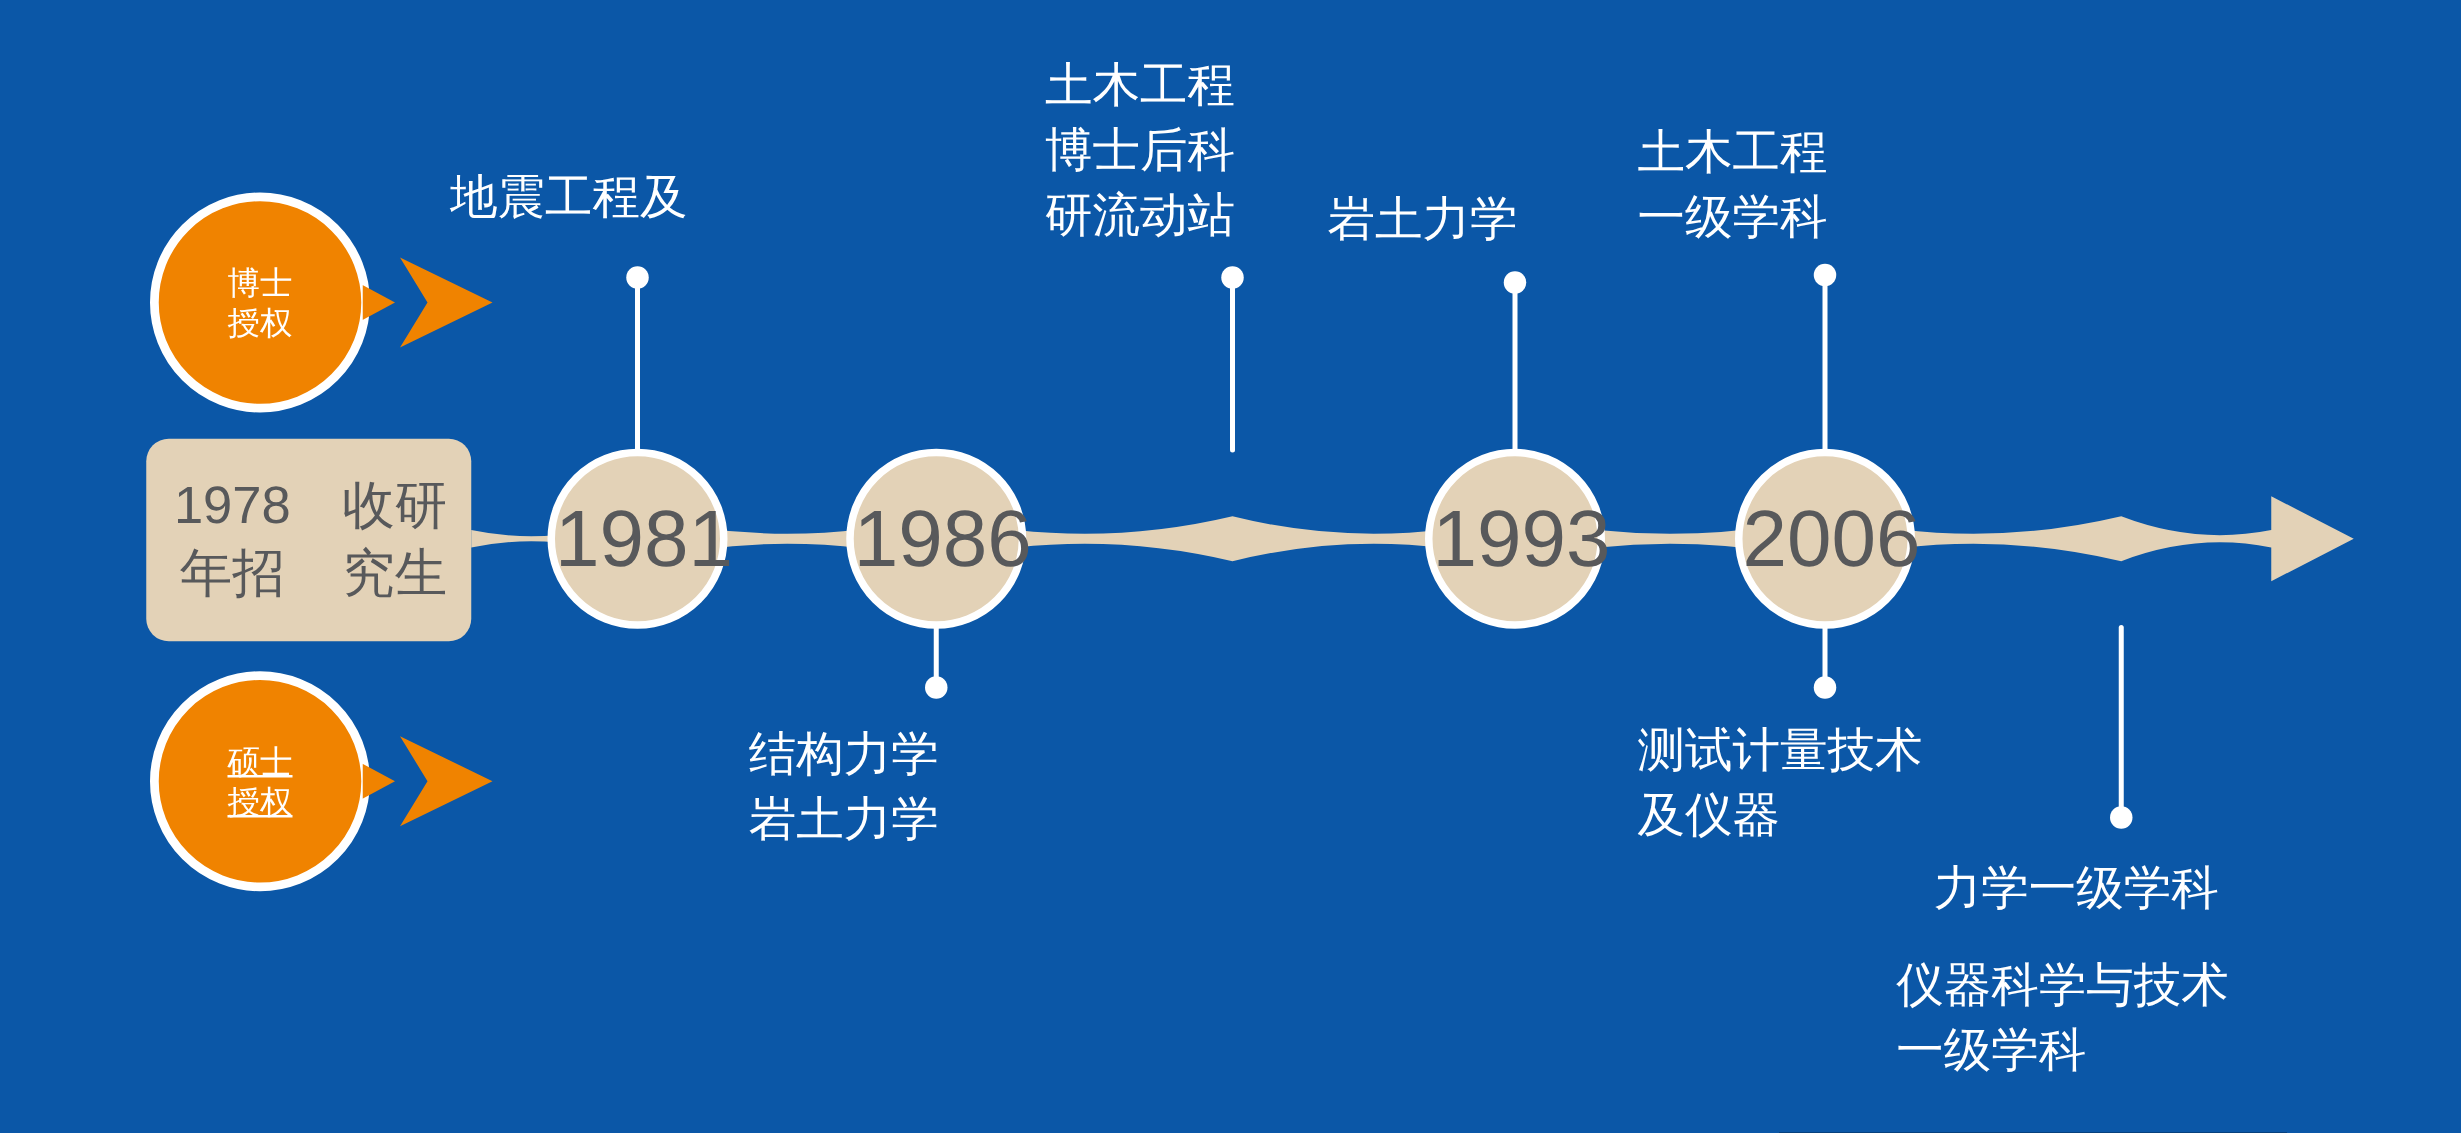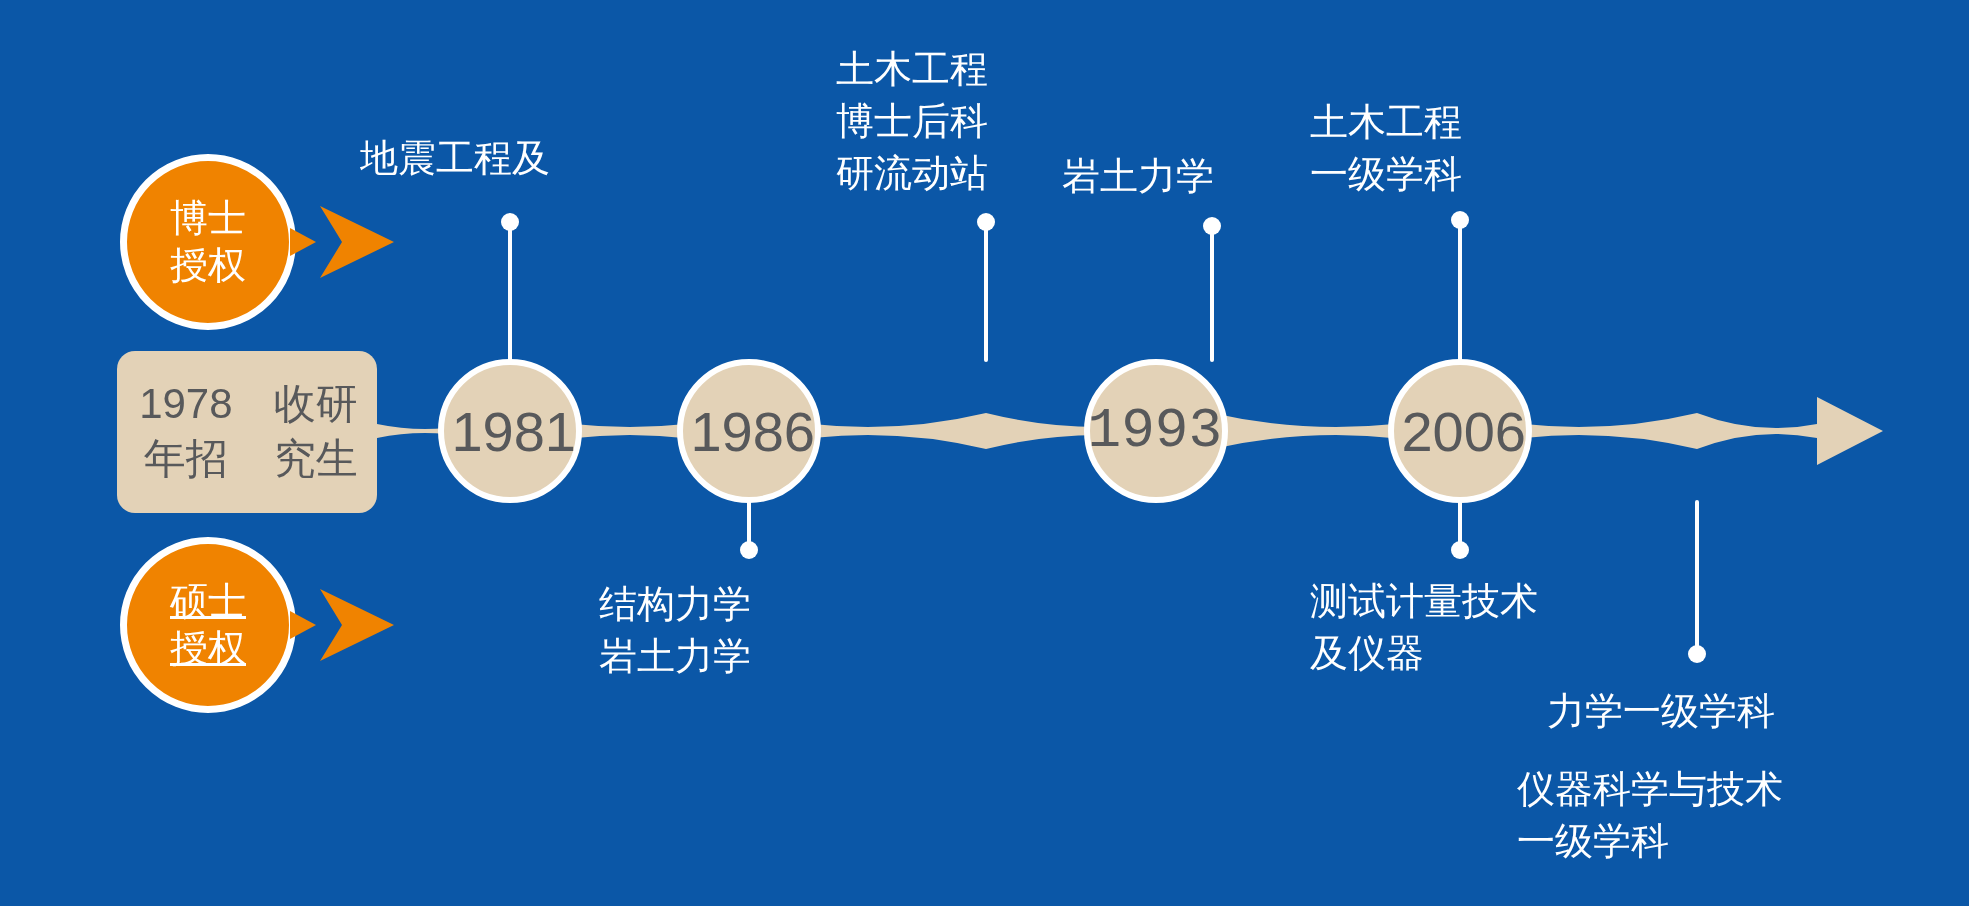--- a/index.html
+++ b/index.html
@@ -20,37 +20,37 @@
     background:var(--background);
     overflow:hidden;
   }
   .ribbon{
     position:absolute;left:0;top:0;width:1969px;height:906px;
     pointer-events:none;
   }
   .badge{
     position:absolute;width:176px;height:176px;border-radius:50%;
     background:var(--orange);border:7px solid var(--white);
-    color:var(--white);font-size:38px;line-height:1.25;
+    color:var(--white);font-size:26px;line-height:1.25;
     display:flex;flex-direction:column;align-items:center;justify-content:center;
     text-align:center;
   }
   .badge-arrow{position:absolute;width:110px;height:80px;}
   .origin-box{
     position:absolute;left:117px;top:351px;width:260px;height:162px;
     background:var(--beige);border-radius:18px;
     color:var(--year_text);font-size:42px;line-height:1.3;
     display:flex;flex-direction:row;align-items:center;justify-content:center;
     text-align:center;
   }
   .node{
     position:absolute;top:359px;width:144px;height:144px;border-radius:50%;
     background:var(--beige);border:6px solid var(--white);
-    color:var(--year_text);font-size:56px;
-    display:flex;align-items:center;justify-content:flex-end;
+    color:var(--year_text);font-size:64px;
+    display:flex;align-items:center;justify-content:flex-start;
   }
   .vline{
     position:absolute;width:4px;background:var(--white);border-radius:2px;
   }
   .dot{
     position:absolute;width:18px;height:18px;border-radius:50%;
     background:var(--white);
   }
   .lbl{
     position:absolute;color:var(--white);font-size:38px;line-height:52px;
@@ -103,21 +103,21 @@
     <span>1978 年招</span>
     <span>收研究生</span>
   </div>
 
   <div class="node" style="left:438px;">
       <span>1981</span>
     </div>
   <div class="node" style="left:677px;">
       <span>1986</span>
     </div>
-  <div class="node" style="left:1084px;font-family:Liberation Mono, monospace;">
+  <div class="node" style="left:1140px;">
       <span>1993</span>
     </div>
   <div class="node" style="left:1388px;">
       <span>2006</span>
     </div>
 
   <div class="vline" style="left:508px;top:222px;height:140px;"></div>
   <div class="dot" style="left:501px;top:213px;"></div>
 
   <div class="vline" style="left:984px;top:222px;height:140px;"></div>

